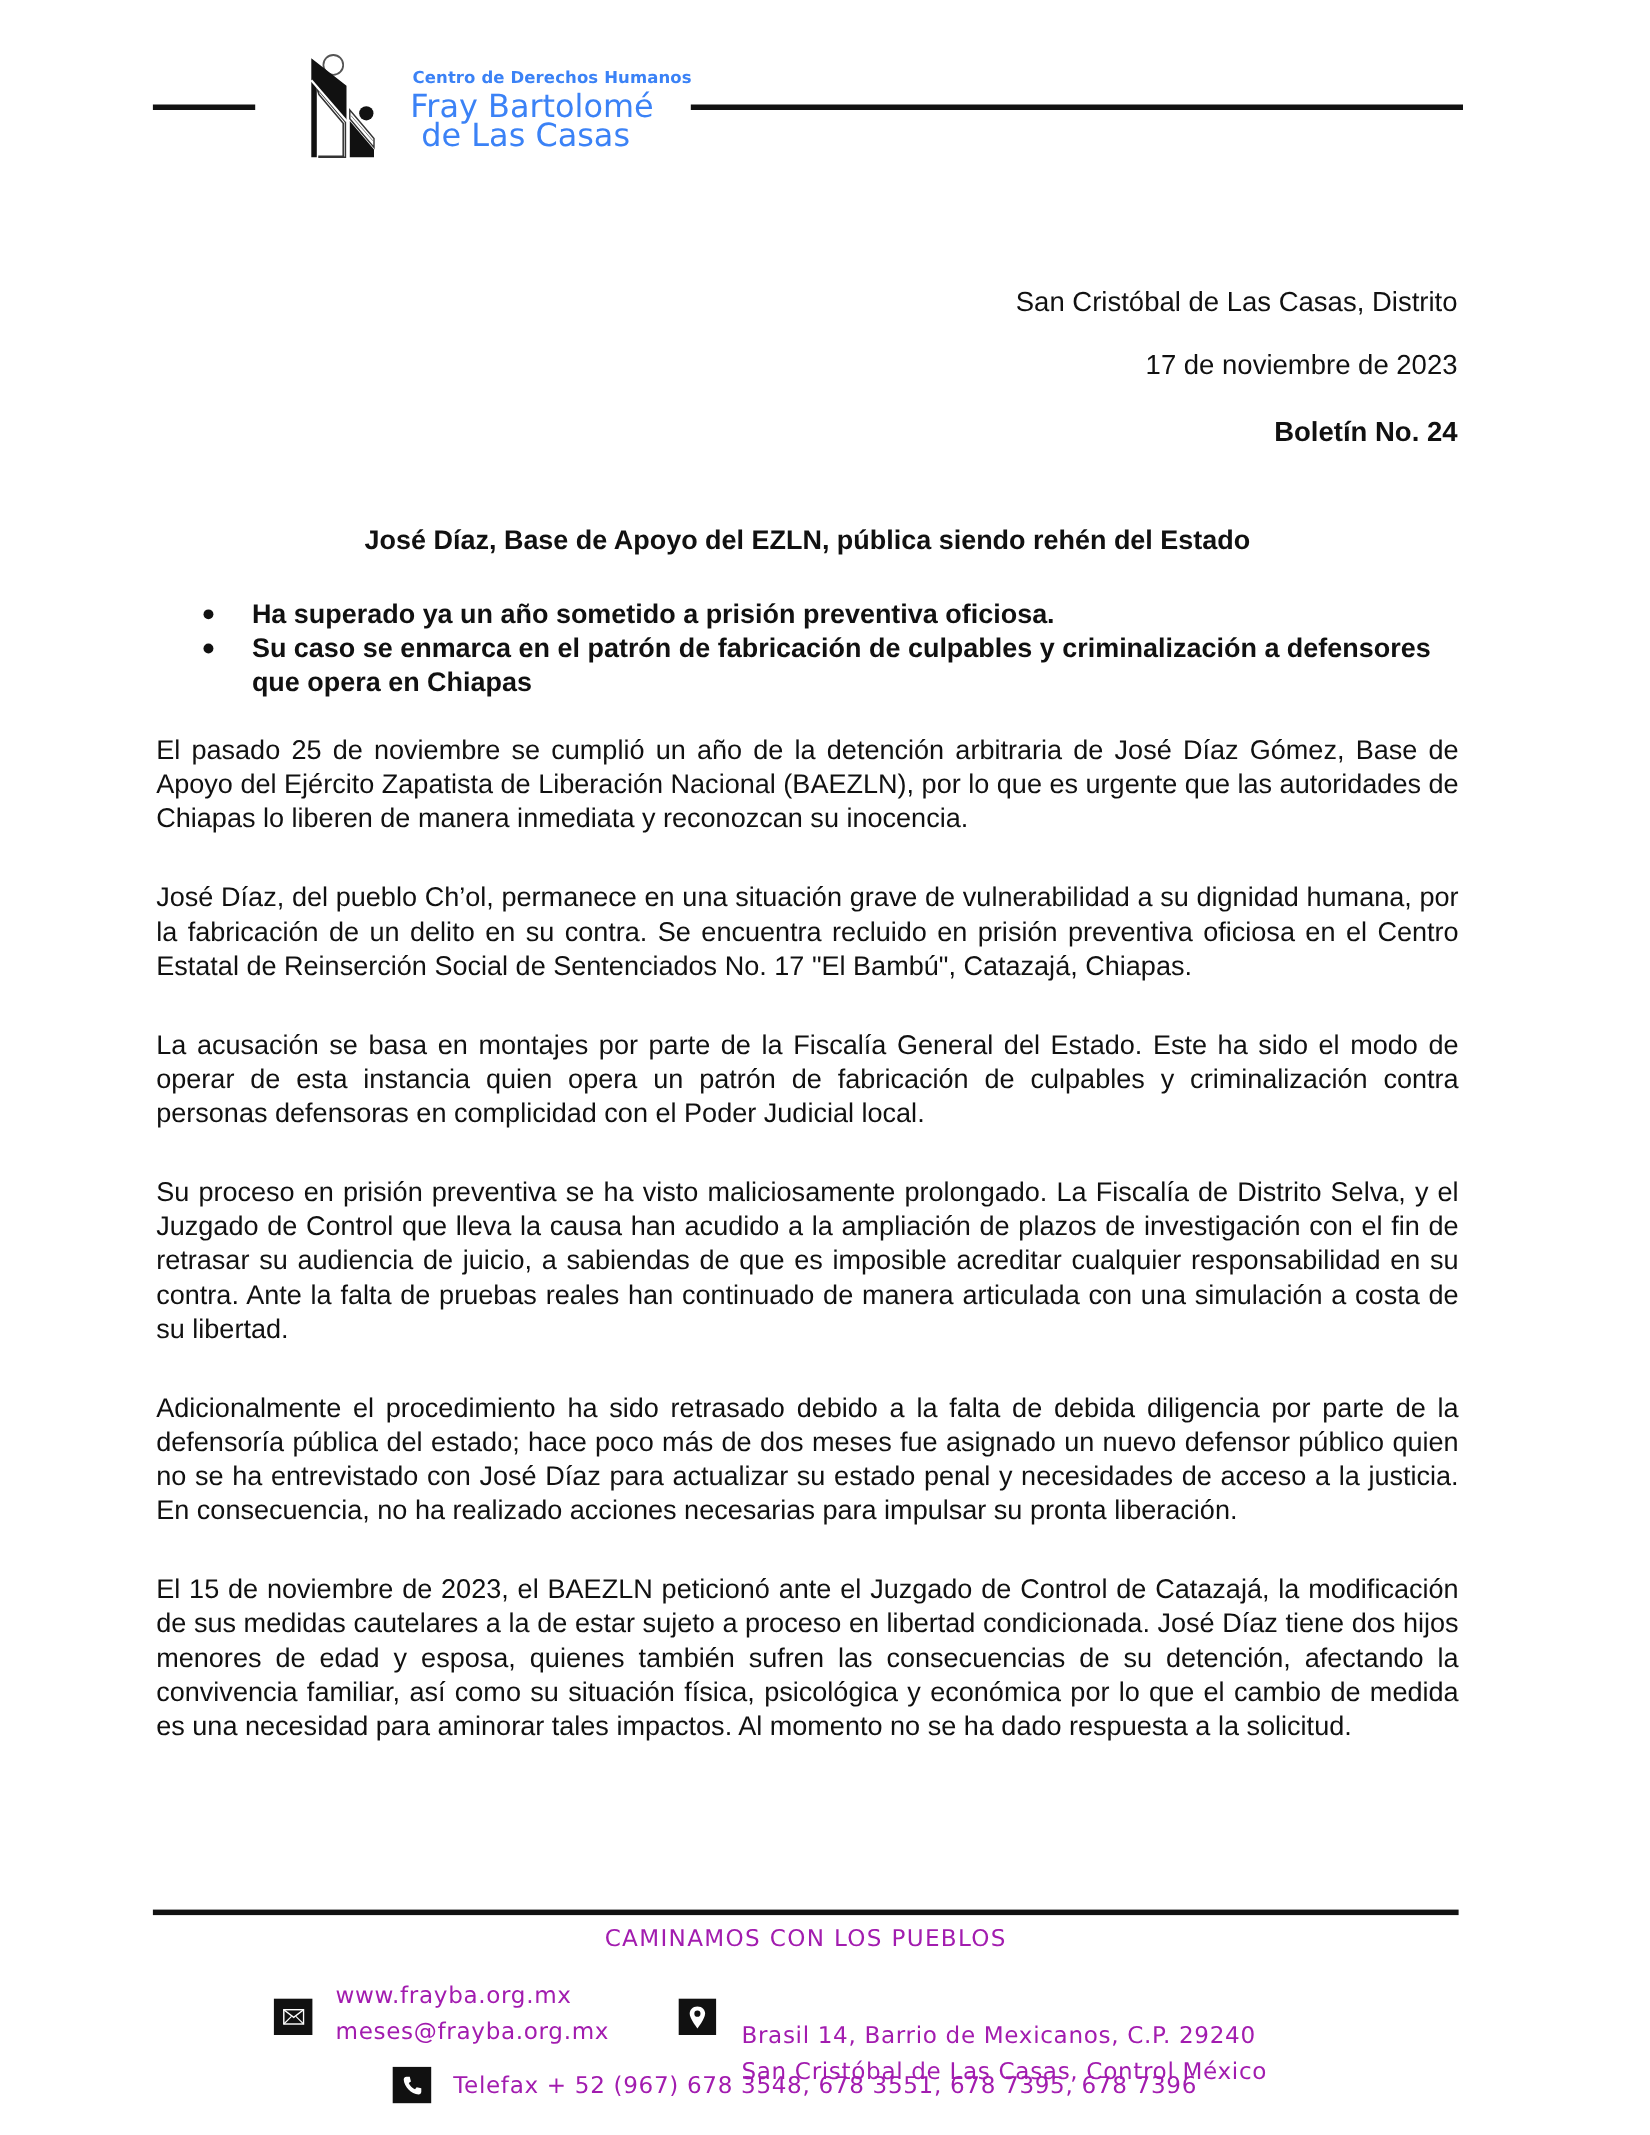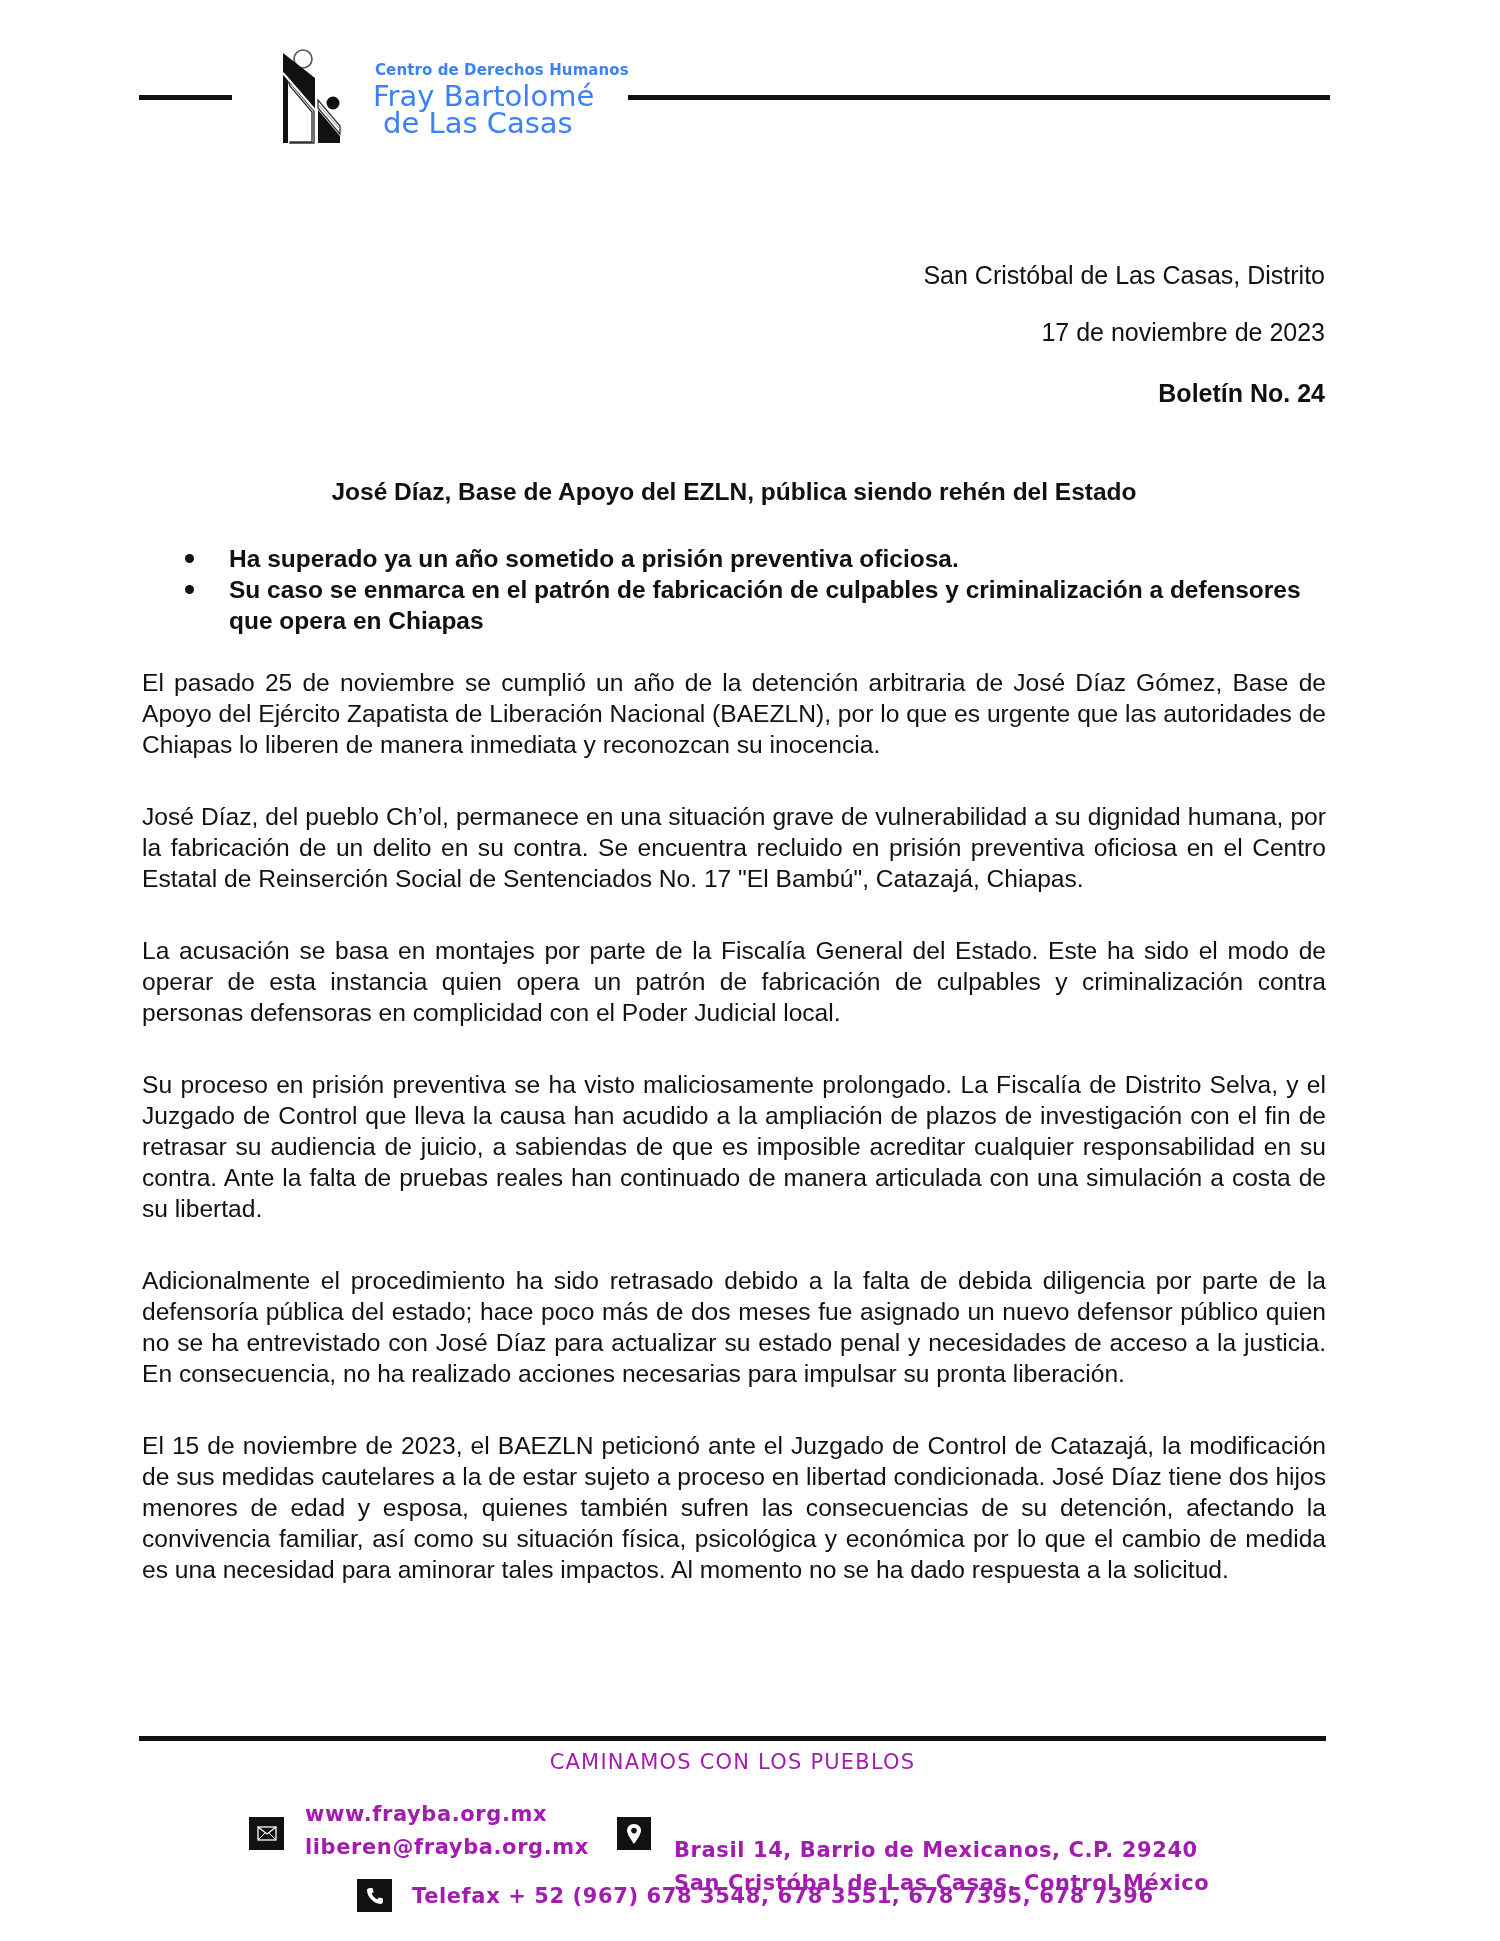--- a/index.html
+++ b/index.html
@@ -31,21 +31,21 @@
   #highlights li .dot { position: absolute; left: 46px; top: 11px; width: 9px; height: 9px; border-radius: 50%; background: #111111; }
 
   
   #body { position: absolute; left: 142px; top: 667px; width: 1184px; }
   #body p { margin: 0 0 41px 0; font-size: 24.6px; line-height: 31px; text-align: justify; }
 
   
   #ftr-line { left: 139px; top: 1736px; width: 1187px; height: 5px; }
   .ftr { position: absolute; font-family: "DejaVu Sans", sans-serif; white-space: nowrap; color: #a21caf; }
   #motto { left: 139px; width: 1187px; text-align: center; top: 1750px; font-size: 21px; letter-spacing: 1.2px; }
-  .ftr-b { font-weight: bold; font-size: 21px; letter-spacing: 0.6px; line-height: 33px; }
+  .ftr-b { font-weight: normal; font-size: 21px; letter-spacing: 0.6px; line-height: 33px; }
   #web-block { left: 305px; top: 1798px; }
   #addr-block { left: 674px; top: 1798px; margin-top: 36px; }
   #phone-line { left: 412px; top: 1880px; }
   .icon-box { position: absolute; background: #111111; display: flex; align-items: center; justify-content: center; }
   #mail-icon { left: 249px; top: 1817px; width: 35px; height: 33px; }
   #pin-icon { left: 617px; top: 1817px; width: 34px; height: 33px; }
   #phone-icon { left: 357px; top: 1879px; width: 35px; height: 33px; }
 </style>
 </head>
 <body>
@@ -103,21 +103,21 @@
 <div class="icon-box" id="mail-icon">
   <svg width="20" height="15" viewBox="0 0 20 15">
     <rect x="1" y="1" width="18" height="13" fill="none" stroke="#fff" stroke-width="1.3"></rect>
     <polyline points="1,1 10,8 19,1" fill="none" stroke="#fff" stroke-width="1.3"></polyline>
     <polyline points="1,14 8,7" fill="none" stroke="#fff" stroke-width="1"></polyline>
     <polyline points="19,14 12,7" fill="none" stroke="#fff" stroke-width="1"></polyline>
   </svg>
 </div>
 <div class="ftr ftr-b" id="web-block">
   <div>www.frayba.org.mx</div>
-  <div>liberen@frayba.org.mx</div>
+  <div>meses@frayba.org.mx</div>
 </div>
 
 <div class="icon-box" id="pin-icon">
   <svg width="16" height="22" viewBox="0 0 16 22">
     <path d="M8 1 C3.5 1 1 4.2 1 7.6 C1 12 8 21 8 21 C8 21 15 12 15 7.6 C15 4.2 12.5 1 8 1 Z" fill="#fff"></path>
     <circle cx="8" cy="7.6" r="2.8" fill="#111"></circle>
   </svg>
 </div>
 <div class="ftr ftr-b" id="addr-block">
   <div>Brasil 14, Barrio de Mexicanos, C.P. 29240</div>

